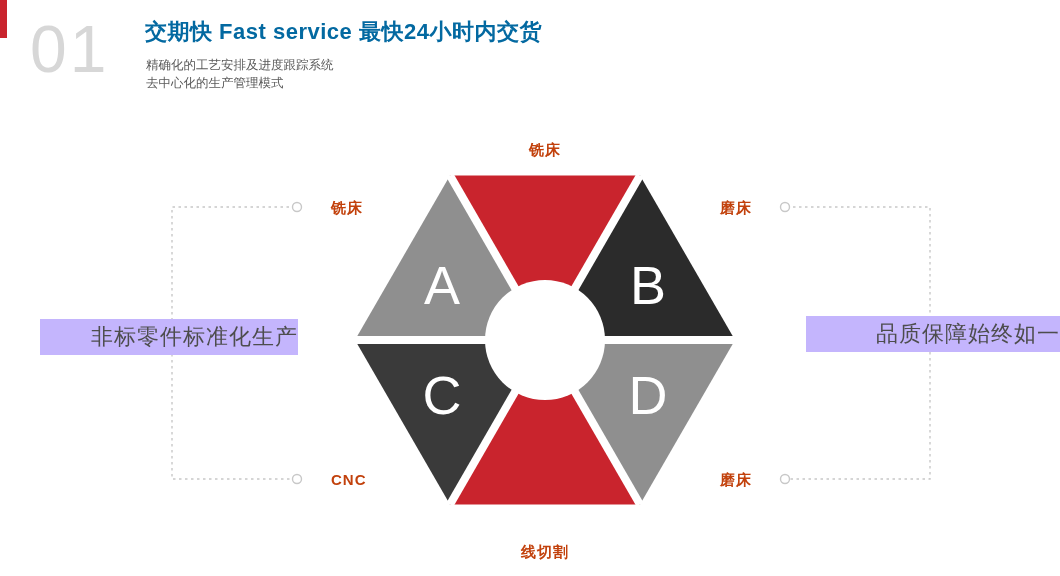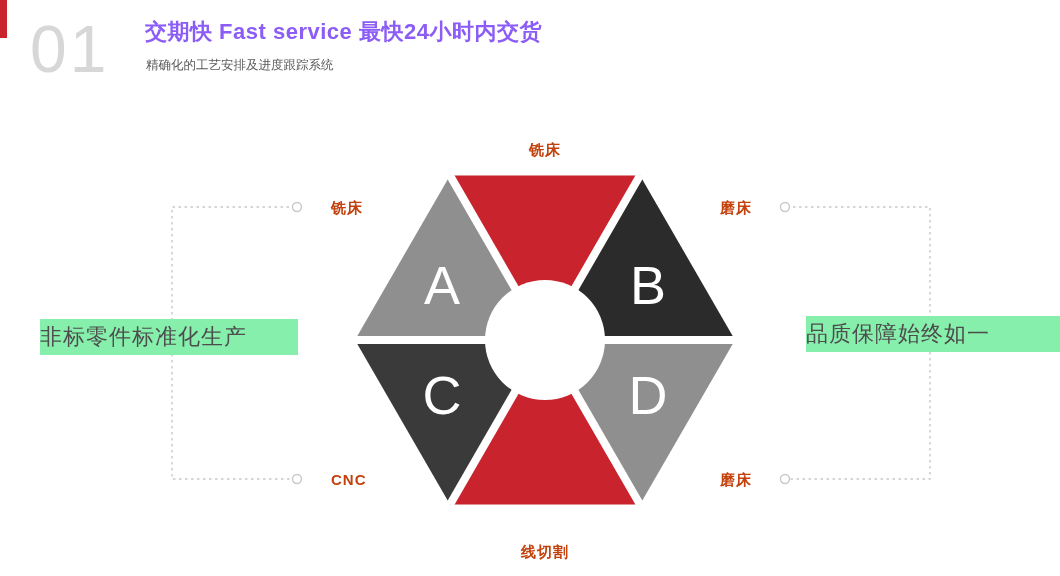--- a/index.html
+++ b/index.html
@@ -3,46 +3,47 @@
 <meta charset="utf-8">
 <style>
   html,body{margin:0;padding:0;}
   body{
     width:1060px;height:576px;position:relative;overflow:hidden;
     background:#ffffff;font-family:"Liberation Sans",sans-serif;
   }
   .abs{position:absolute;}
   .red-bar{left:0;top:0;width:7px;height:38px;background:#c9242d;}
   .index{left:30px;top:16px;font-size:66px;font-weight:normal;color:#d7d7d7;letter-spacing:3px;line-height:1;}
-  .title{left:145px;top:17px;font-size:22px;font-weight:bold;color:#8b5cf6;letter-spacing:0.5px;}
+  .title{left:145px;top:17px;font-size:22px;font-weight:bold;color:#0369a1;letter-spacing:0.5px;}
   .bullets{left:146px;top:57px;font-size:12.5px;line-height:17.5px;color:#5a5a5a;}
   .connectors{left:0;top:0;}
   .dash{fill:none;stroke:#c8c8c8;stroke-width:1.4;stroke-dasharray:2.5 3.5;}
   .dot{fill:#ffffff;stroke:#c8c8c8;stroke-width:1.4;}
-  .side-text{font-size:22px;color:#4d4d4d;background:#86efac;text-align:left;padding:3px 0;letter-spacing:1px;}
+  .side-text{font-size:22px;color:#4d4d4d;background:#c4b5fd;text-align:right;padding:3px 0;letter-spacing:1px;}
   .side-left{left:40px;top:319px;width:258px;}
   .side-right{left:806px;top:316px;width:254px;}
   .red-label{font-size:15px;color:#c2410c;letter-spacing:1px;font-weight:bold;}
   .lbl-top{left:515px;top:141px;width:60px;text-align:center;}
   .lbl-ul{left:331px;top:199px;}
   .lbl-ur{left:720px;top:199px;}
   .lbl-ll{left:331px;top:471px;}
   .lbl-lr{left:720px;top:471px;}
   .lbl-bottom{left:505px;top:531px;width:80px;text-align:center;margin-top:12px;}
   .hex{left:355px;top:175px;}
   .letter{fill:#ffffff;font-size:54px;text-anchor:middle;font-family:"Liberation Sans",sans-serif;}
 </style>
 </head>
 <body>
 
 <div class="abs red-bar"></div>
 <div class="abs index">01</div>
 <div class="abs title">交期快  Fast service 最快24小时内交货</div>
 <div class="abs bullets">
   <div>精确化的工艺安排及进度跟踪系统</div>
+  <div>去中心化的生产管理模式</div>
 </div>
 
 <svg class="abs connectors" width="1060" height="576" viewBox="0 0 1060 576">
   <polyline class="dash" points="295,207 172,207 172,479 295,479"></polyline>
   <polyline class="dash" points="787,207 930,207 930,479 787,479"></polyline>
   <circle class="dot" cx="297" cy="207" r="4.5"></circle>
   <circle class="dot" cx="297" cy="479" r="4.5"></circle>
   <circle class="dot" cx="785" cy="207" r="4.5"></circle>
   <circle class="dot" cx="785" cy="479" r="4.5"></circle>
 </svg>

